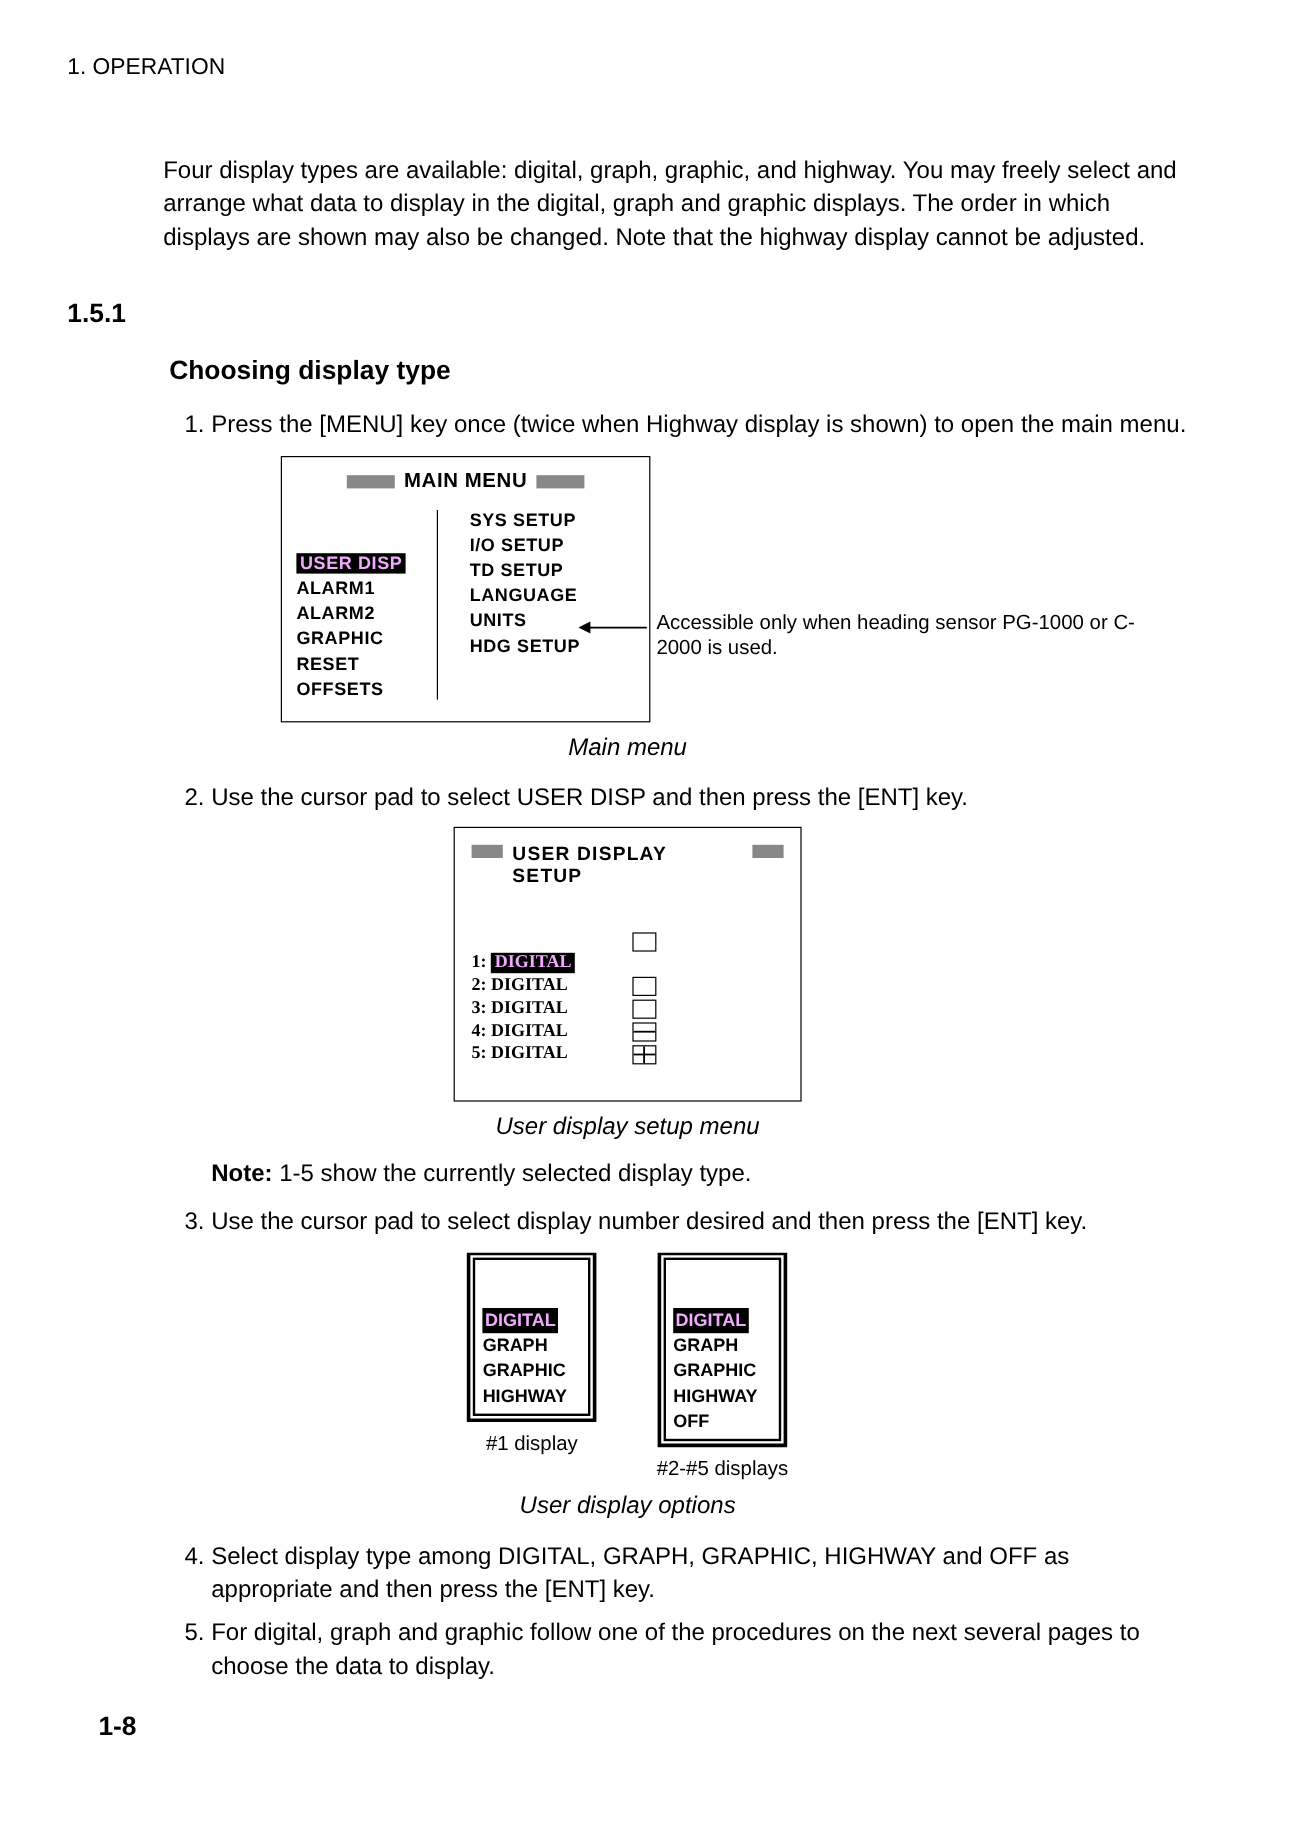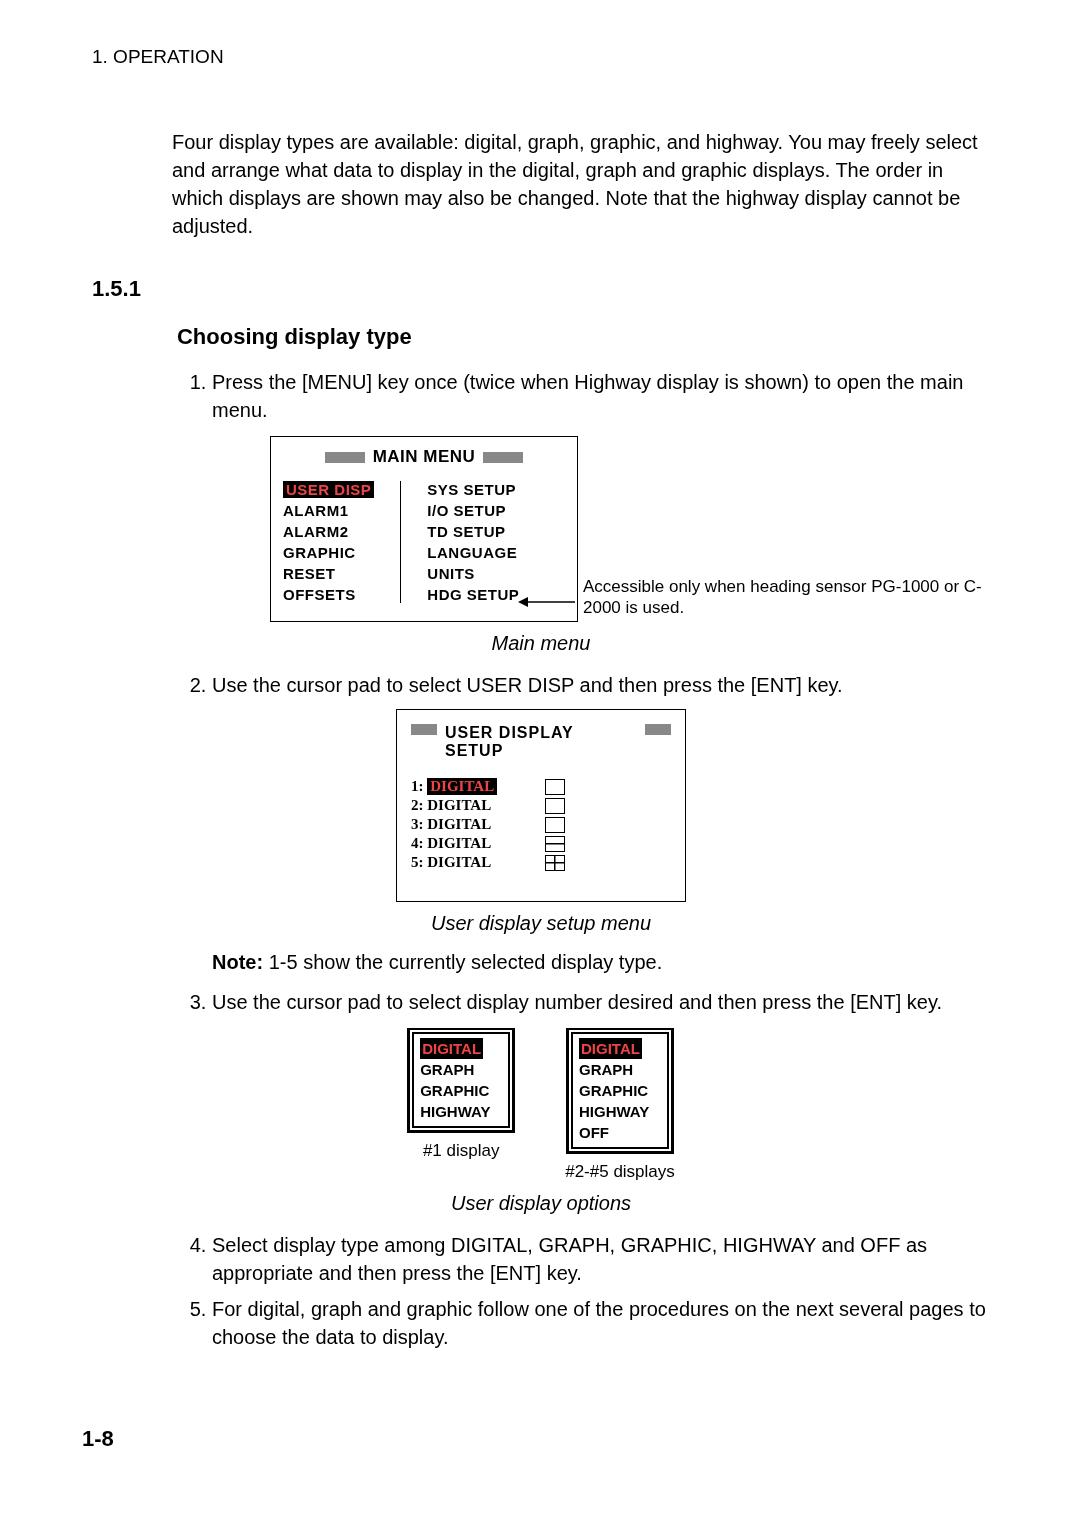--- a/index.html
+++ b/index.html
@@ -8,21 +8,21 @@
     background: #fff;
     font-family: Arial, Helvetica, sans-serif;
     color: #000;
     width: 1080px;
   }
   .page {
     position: relative;
     width: 1080px;
     height: 1512px;
     box-sizing: border-box;
-    padding: 40px 90px 50px 92px;
+    padding: 40px 90px 50px 56px;
   }
   .running-header {
     font-size: 19px;
     margin-top: 6px;
     margin-bottom: 60px;
   }
   .h1-row {
     display: flex;
     gap: 36px;
     margin-bottom: 18px;
@@ -85,27 +85,27 @@
     align-items: center;
     justify-content: center;
     gap: 8px;
     margin-bottom: 14px;
   }
   .title-bar { width: 40px; height: 11px; background: #888; }
   .mainmenu-title { font-size: 17px; }
   .mainmenu-cols { display: flex; gap: 26px; }
   .mainmenu-col { display: flex; flex-direction: column; gap: 4px; }
   .divider { width: 1px; background: #000; }
-  .sel { background: #000; color: #ef4444; display: inline-block; padding: 0 3px; }
+  .sel { background: #000; color: #f0abfc; display: inline-block; padding: 0 3px; margin-top: 36px; }
   .arrow-block {
     position: absolute;
     left: 248px;
-    top: 140px;
-    display: flex;
-    align-items: center;
+    top: 128px;
+    display: flex;
+    align-items: flex-start;
   }
   .arrow-svg { margin-top: 9px; }
   .arrow-text {
     font-size: 17px;
     line-height: 1.25;
     margin-left: 8px;
   }
 
   
   .uds-wrap { margin: 10px auto 6px auto; width: 290px; }

